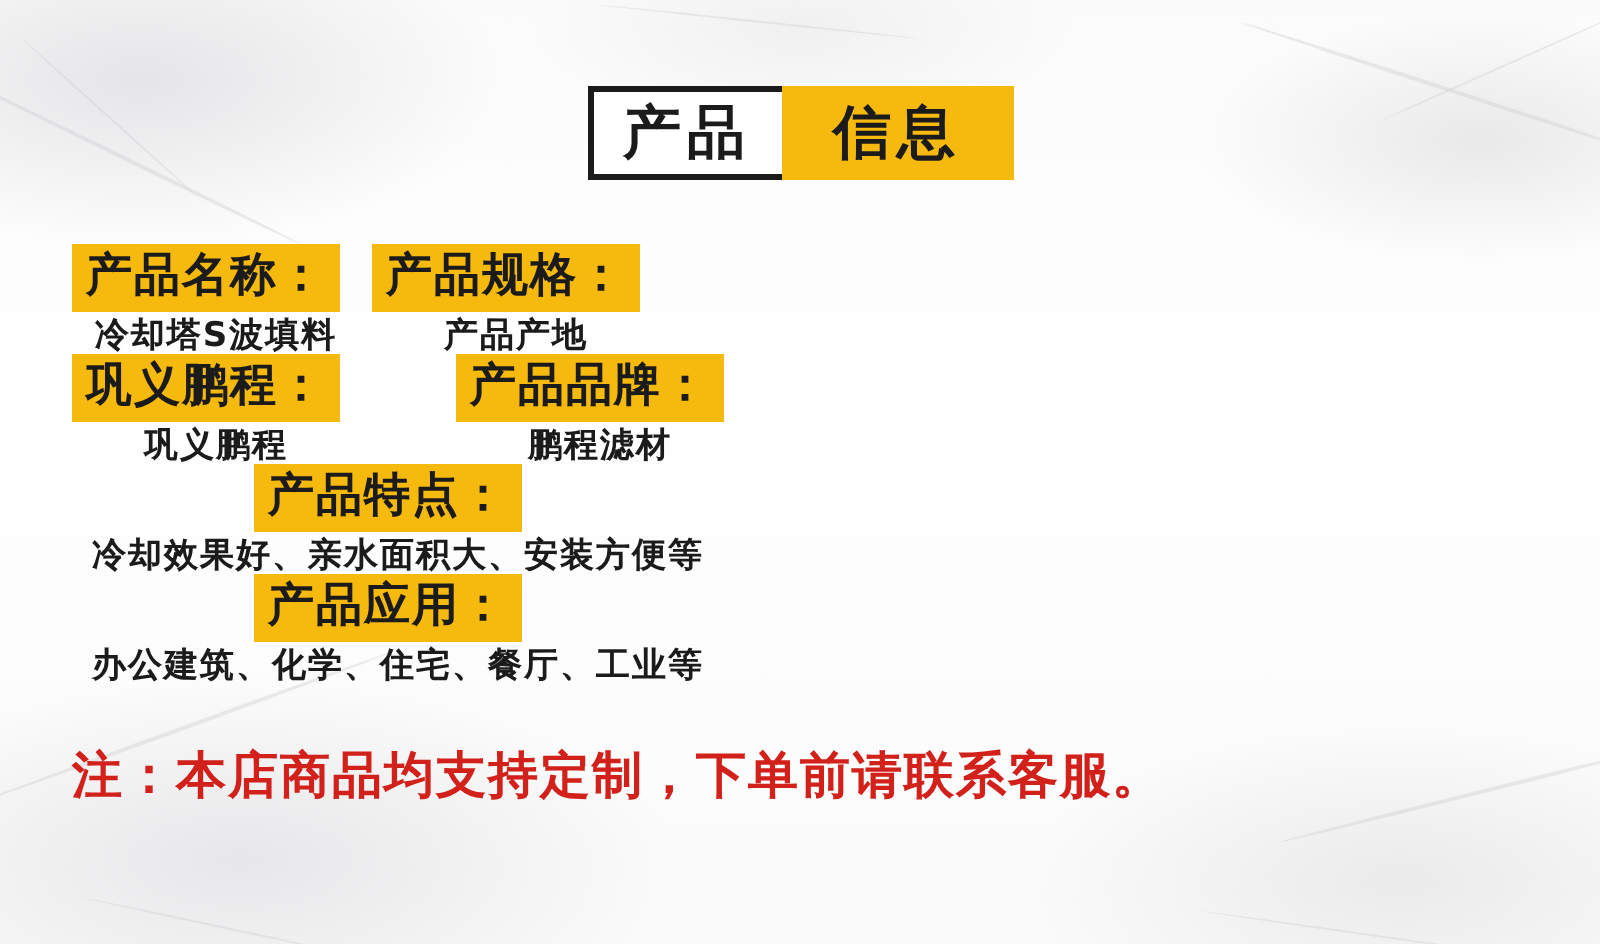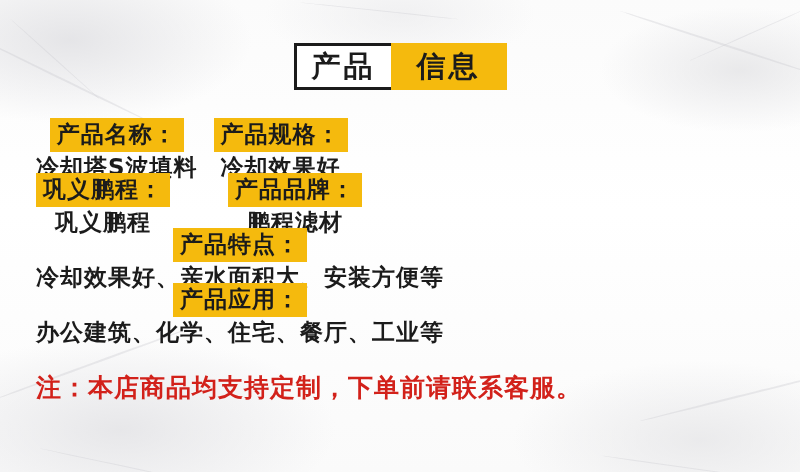--- a/index.html
+++ b/index.html
@@ -107,24 +107,25 @@
     color: #1b1b1b;
     font-size: 23px;
     font-weight: bold;
     letter-spacing: 1px;
     padding: 5px 7px 6px 7px;
     line-height: 1;
     white-space: nowrap;
   }
   .val {
     color: #1b1b1b;
-    font-size: 23px;
+    font-size: 17px;
     font-weight: bold;
     letter-spacing: 1px;
     white-space: nowrap;
+    margin-left: 10px;
   }
   .pair { display: flex; align-items: center; flex-direction: column; }
   .pair + .pair { margin-left: 16px; }
 
   .note {
     position: absolute;
     left: 36px;
     top: 371px;
     color: #d2211a;
     font-size: 25px;
@@ -157,21 +158,21 @@
 
   <div class="rows">
 
     <div class="row">
       <div class="pair">
         <span class="tag">产品名称：</span>
         <span class="val">冷却塔S波填料</span>
       </div>
       <div class="pair">
         <span class="tag">产品规格：</span>
-        <span class="val">冷却效果好</span>
+        <span class="val">产品产地</span>
       </div>
     </div>
 
     <div class="row">
       <div class="pair">
         <span class="tag">巩义鹏程：</span>
         <span class="val">巩义鹏程</span>
       </div>
       <div class="pair" style="margin-left:58px;">
         <span class="tag">产品品牌：</span>

